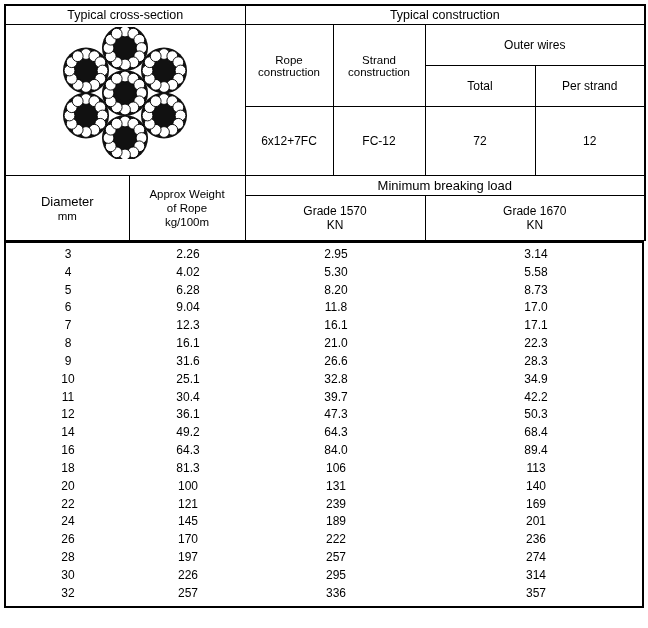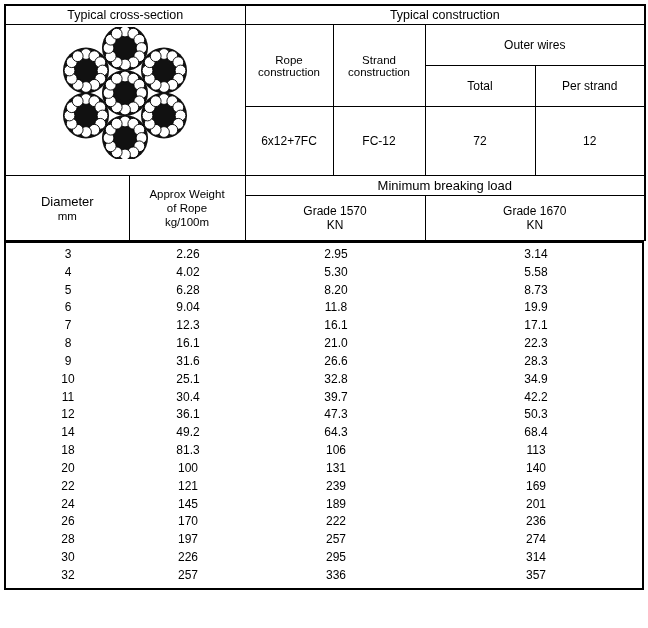--- a/index.html
+++ b/index.html
@@ -307,21 +307,21 @@
           <tr>
             <td>5</td>
             <td>6.28</td>
             <td>8.20</td>
             <td>8.73</td>
           </tr>
           <tr>
             <td>6</td>
             <td>9.04</td>
             <td>11.8</td>
-            <td>19.9</td>
+            <td>17.0</td>
           </tr>
           <tr>
             <td>7</td>
             <td>12.3</td>
             <td>16.1</td>
             <td>17.1</td>
           </tr>
           <tr>
             <td>8</td>
             <td>16.1</td>
@@ -352,20 +352,26 @@
             <td>47.3</td>
             <td>50.3</td>
           </tr>
           <tr>
             <td>14</td>
             <td>49.2</td>
             <td>64.3</td>
             <td>68.4</td>
           </tr>
           <tr>
+            <td>16</td>
+            <td>64.3</td>
+            <td>84.0</td>
+            <td>89.4</td>
+          </tr>
+          <tr>
             <td>18</td>
             <td>81.3</td>
             <td>106</td>
             <td>113</td>
           </tr>
           <tr>
             <td>20</td>
             <td>100</td>
             <td>131</td>
             <td>140</td>

